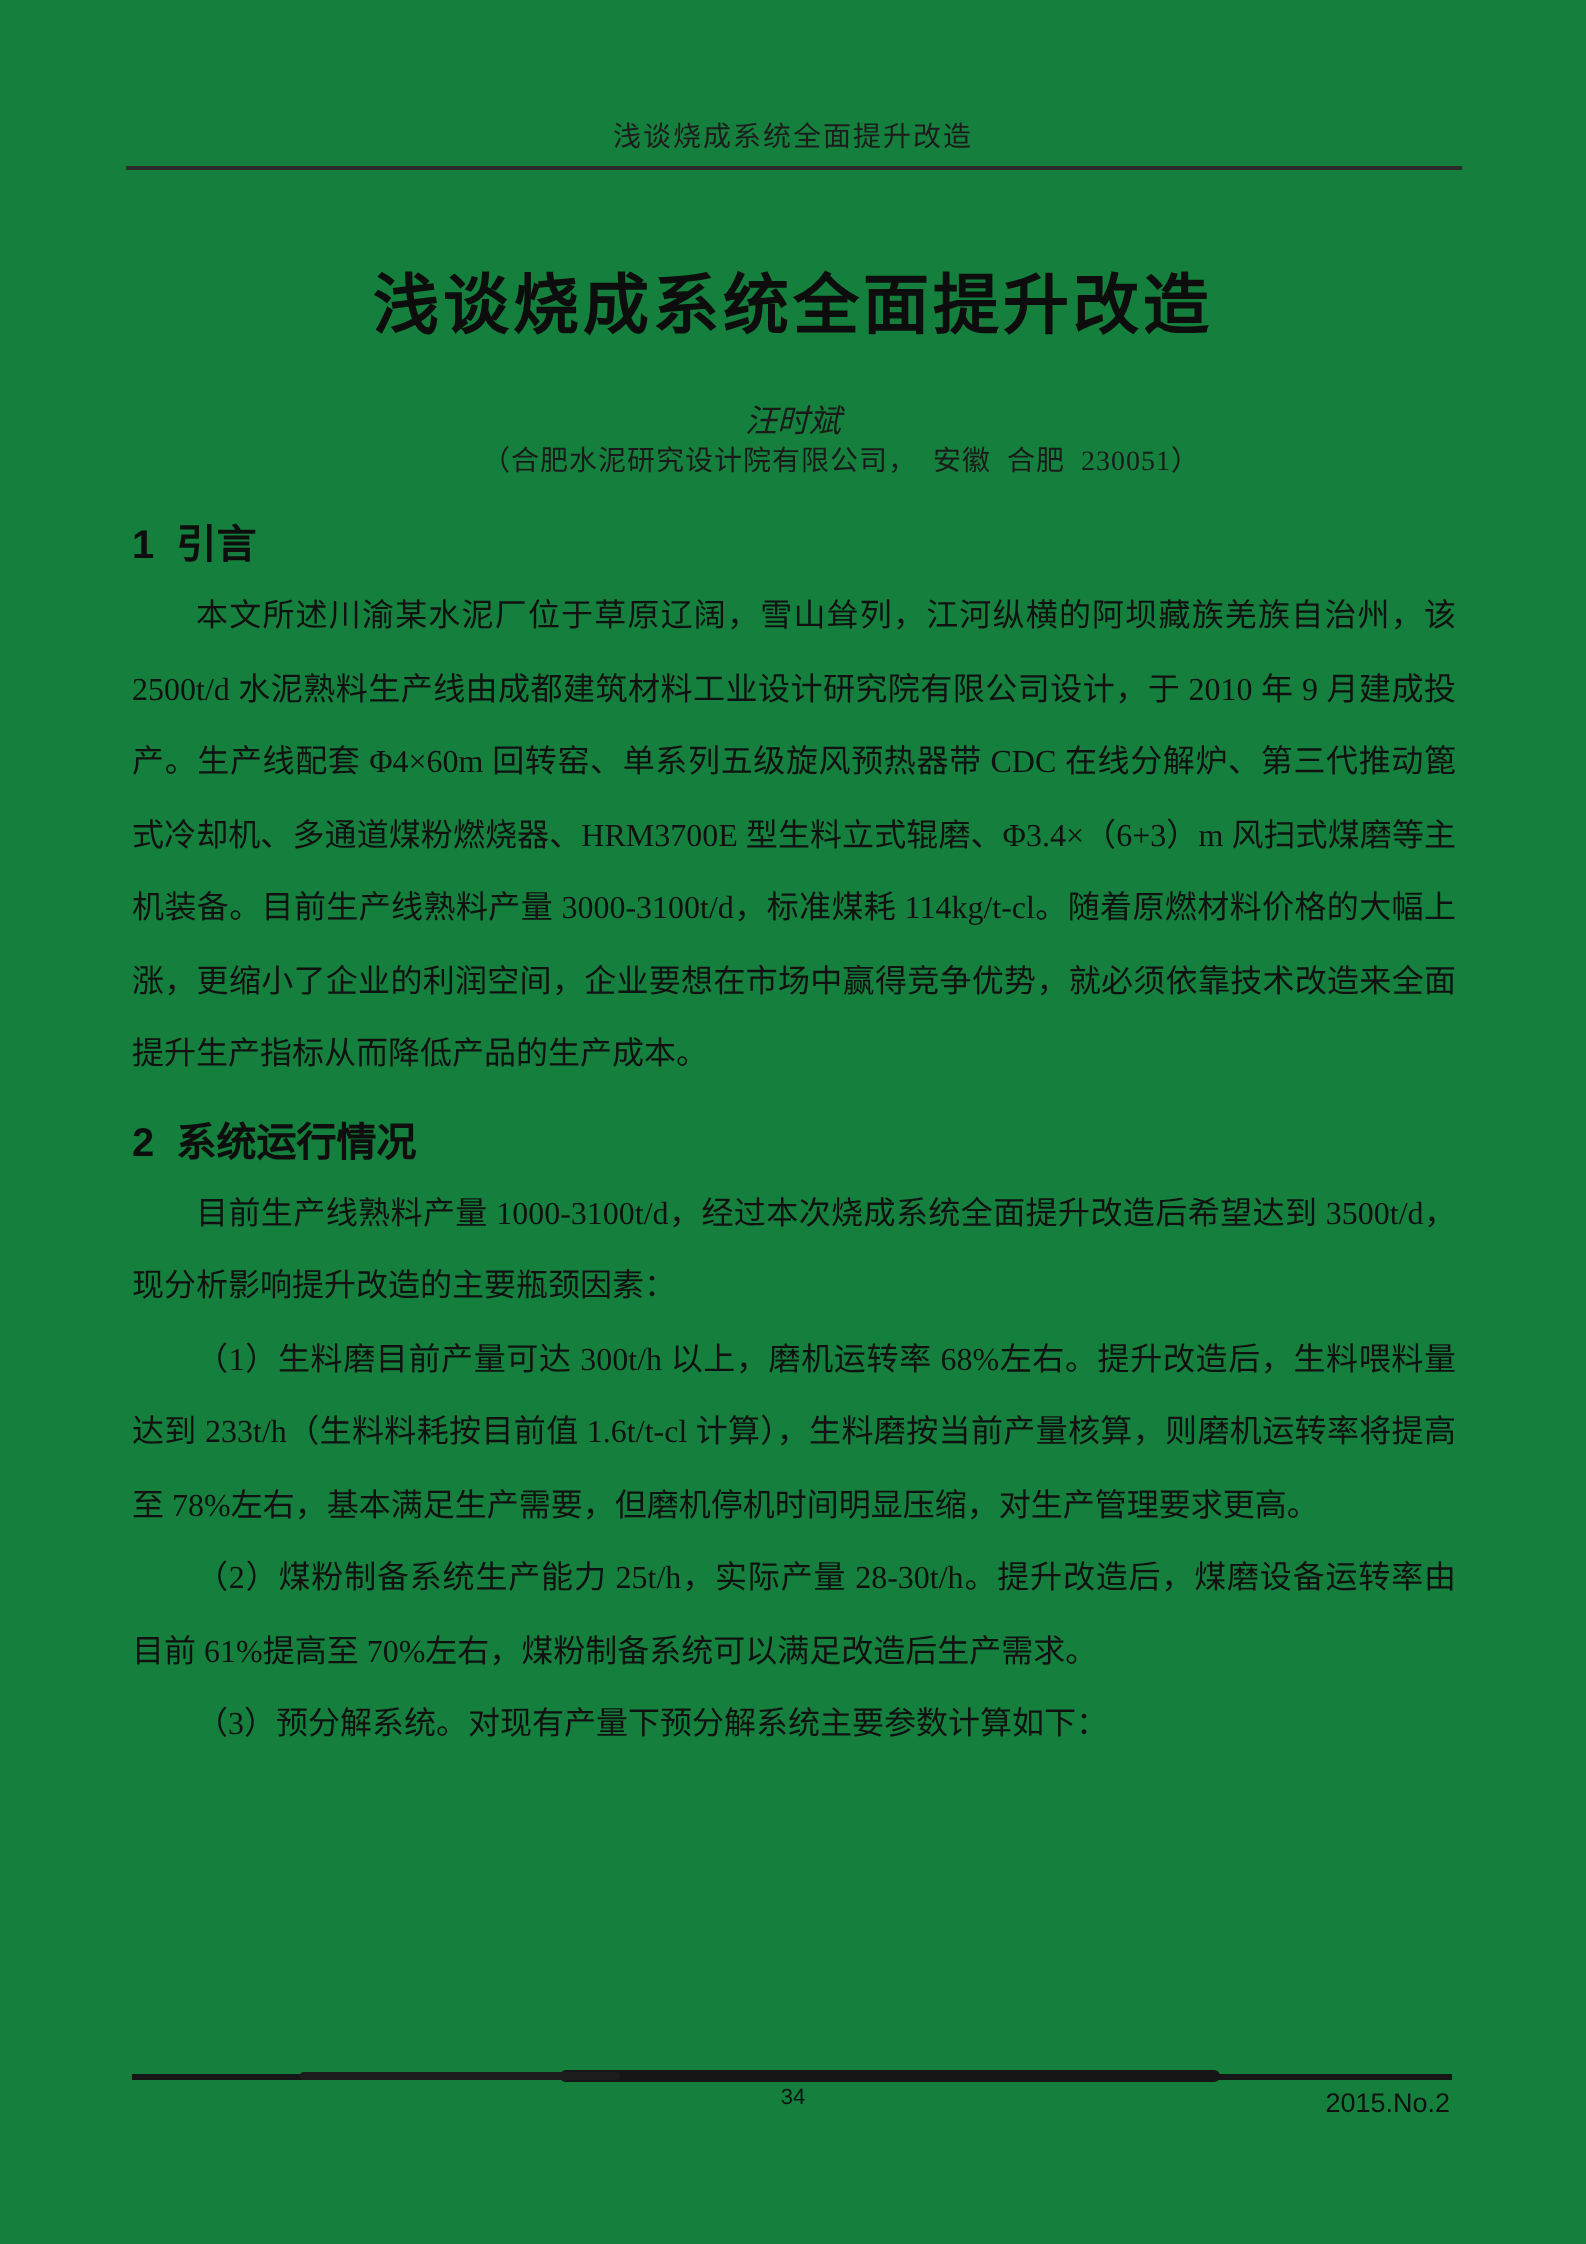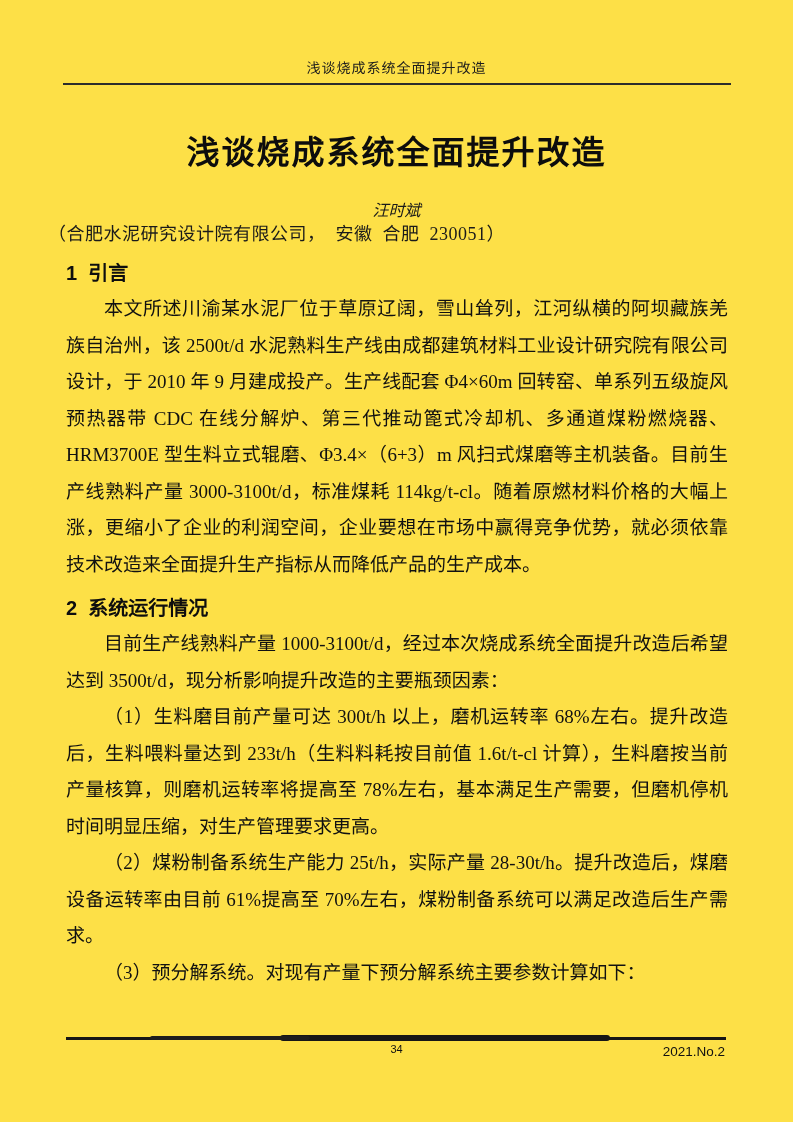--- a/index.html
+++ b/index.html
@@ -4,21 +4,21 @@
 <style>
   * { margin: 0; padding: 0; box-sizing: border-box; }
   html, body { background: #ffffff; }
   body {
     width: 793px; height: 1122px;
     position: relative;
     font-family: "Liberation Serif", "DejaVu Serif", serif;
     color: #141414;
     overflow: hidden;
   }
-  .page { position: absolute; inset: 0; background: #fde047; }
+  .page { position: absolute; inset: 0; background: #15803d; }
 
   
   .running-head {
     position: absolute; top: 57px; left: 0; width: 100%;
     text-align: center; font-size: 14px; letter-spacing: 1px; color: #1c1c1c;
   }
   .head-rule {
     position: absolute; top: 83px; left: 63px; width: 668px; height: 0;
     border-top: 2px solid #2c2c2c;
   }
@@ -28,36 +28,36 @@
     position: absolute; top: 126px; left: 0; width: 100%;
     text-align: center; font-size: 33px; font-weight: 700;
     letter-spacing: 2px; color: #0d0d0d;
   }
   .author {
     position: absolute; top: 197px; left: 0; width: 100%;
     text-align: center; font-size: 16px; color: #1a1a1a; font-style: italic;
   }
   .affiliation {
     position: absolute; top: 219px; left: 0; width: 100%;
-    text-align: left; font-size: 18px; color: #1a1a1a;
+    text-align: center; font-size: 14px; color: #1a1a1a;
     white-space: pre-wrap; letter-spacing: 0.5px; padding-left: 48px;
   }
 
   
   .content {
     position: absolute; top: 255px; left: 66px; width: 662px;
   }
   .sec-heading {
     font-family: "Liberation Sans", "DejaVu Sans", sans-serif;
     font-size: 20px; font-weight: 700; color: #0e0e0e;
     line-height: 36px; white-space: pre-wrap;
   }
   .sec-heading.second { margin-top: 7px; }
   .content p {
-    font-size: 19px; line-height: 36.5px;
+    font-size: 16px; line-height: 36.5px;
     text-align: justify; text-indent: 2em; color: #111;
   }
 
   
   .footer-rule {
     position: absolute; top: 1037px; left: 66px; width: 660px; height: 2.5px;
     background: #161616;
   }
   .footer-rule-bulge {
     position: absolute; top: 1035px; left: 280px; width: 330px; height: 6px;
@@ -110,15 +110,15 @@
 
 
   </div>
 
   <div class="footer-rule"></div>
   <div class="footer-rule-bulge"></div>
   <div class="footer-rule-bulge2"></div>
 
   <div class="footer-page">34</div>
 
-  <div class="footer-issue">2021.No.2</div>
+  <div class="footer-issue">2015.No.2</div>
 
 </div>
 
 </body></html>

